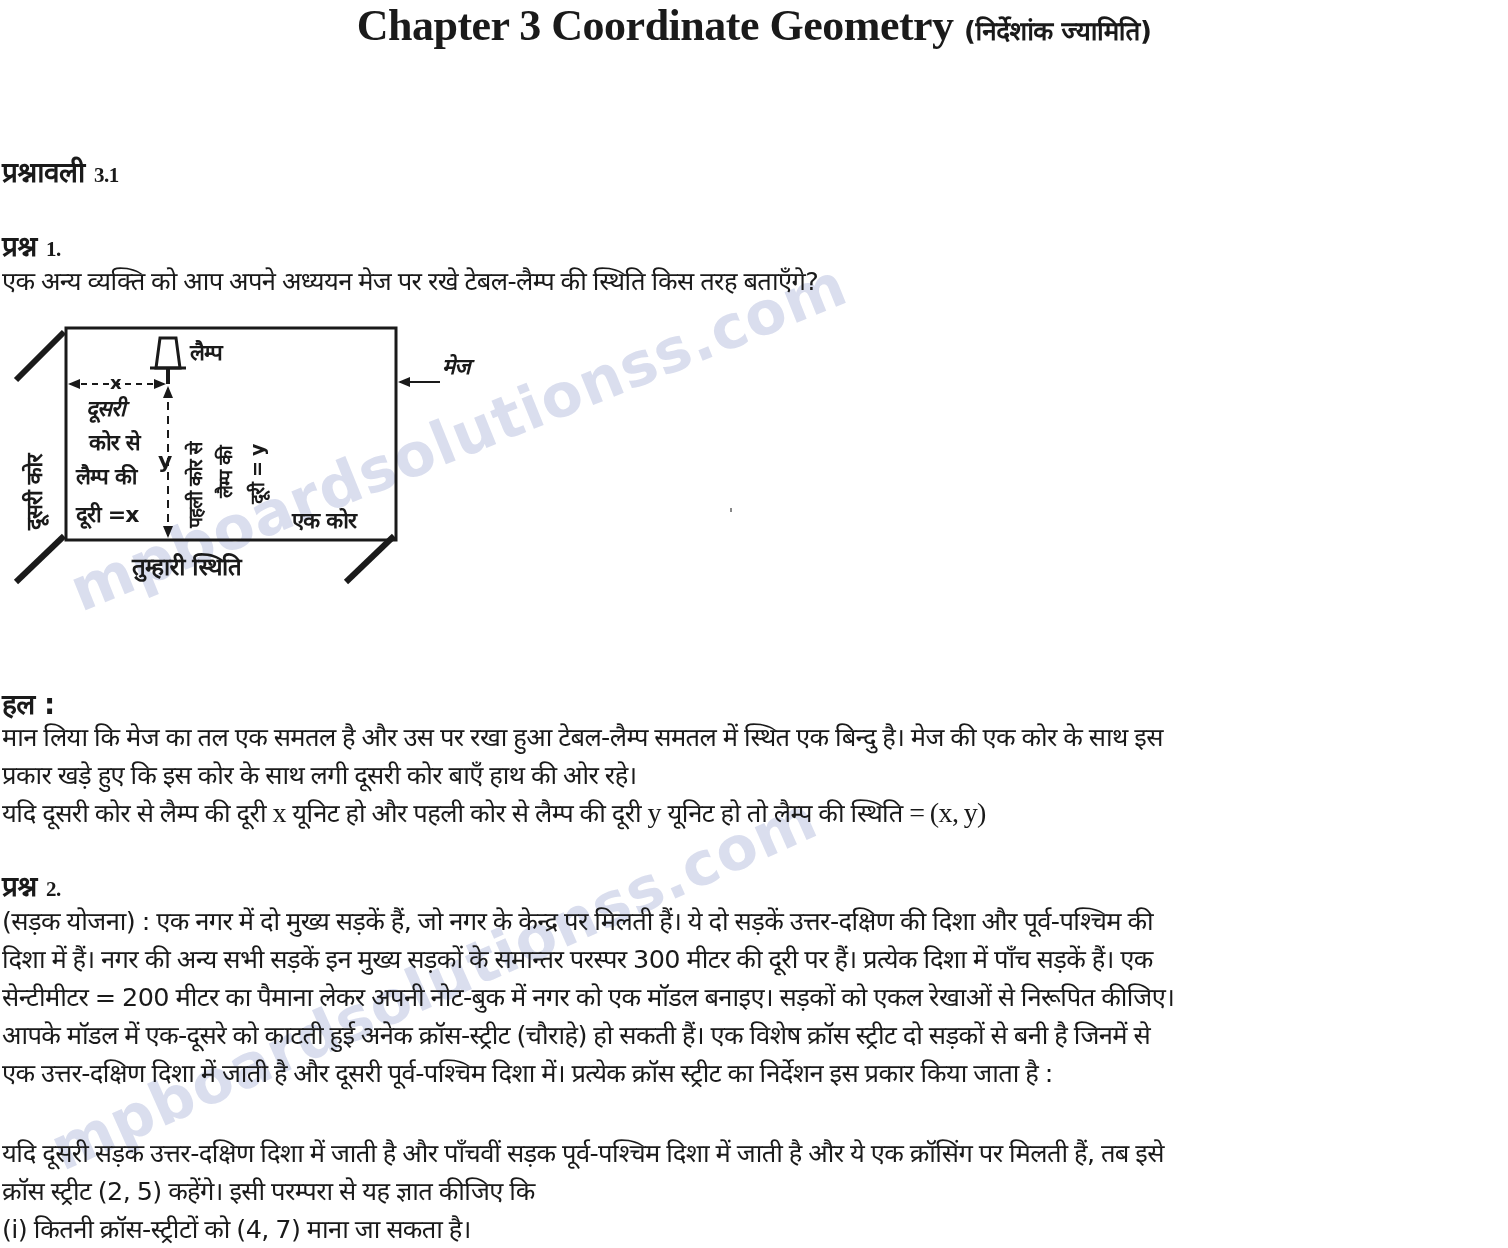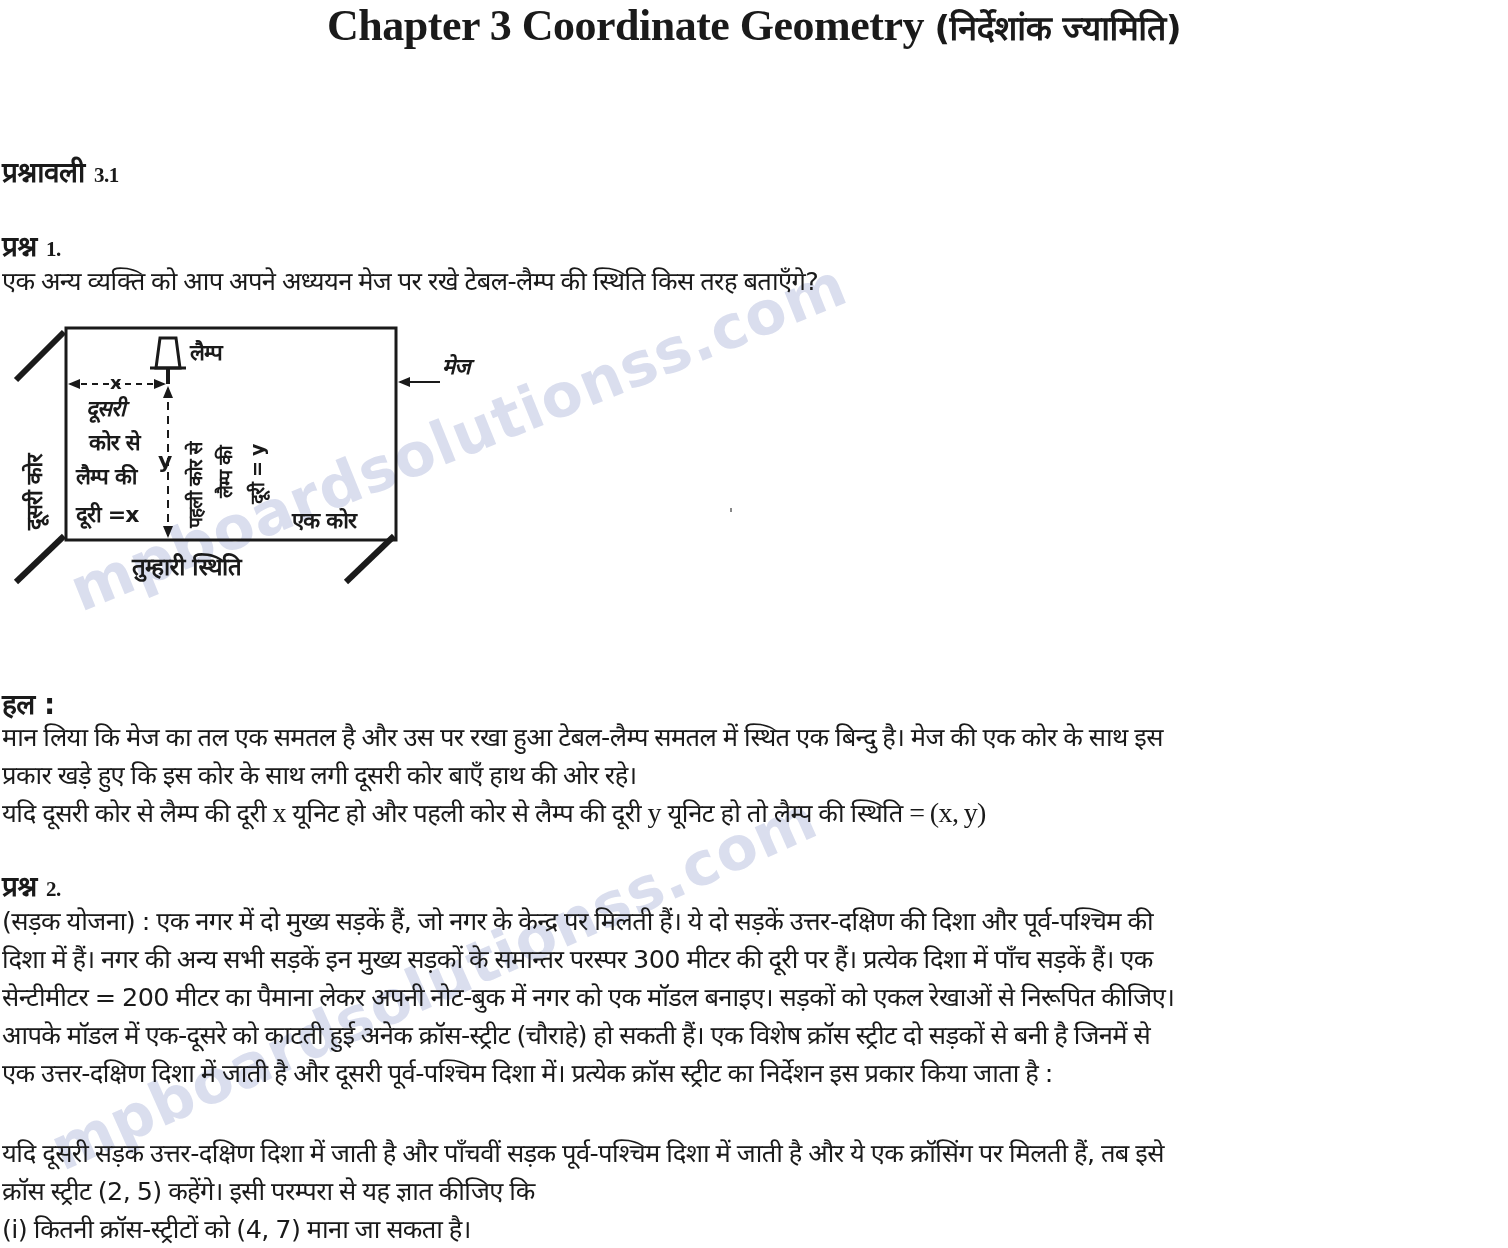--- a/index.html
+++ b/index.html
@@ -6,21 +6,21 @@
     body {
       width: 1508px; height: 1248px; position: relative; overflow: hidden;
       font-family: "Liberation Serif", "DejaVu Serif", serif;
       color: #1a1a1a;
     }
     .title {
       position: absolute; top: 2px; left: 0; width: 1508px; text-align: center;
       font-family: "Liberation Serif", serif; font-weight: bold; font-size: 44px;
       letter-spacing: -0.5px; line-height: 48px;
     }
-    .title .hi { font-family: "DejaVu Sans", sans-serif; font-size: 34px; }
+    .title .hi { font-family: "DejaVu Sans", sans-serif; font-size: 26px; }
     .heading {
       position: absolute; left: 2px; font-weight: bold; font-size: 28px;
       font-family: "DejaVu Sans", sans-serif; letter-spacing: -0.5px;
     }
     .heading .num { font-family: "Liberation Serif", serif; font-size: 21px; }
     .para {
       position: absolute; left: 2px; width: 1504px;
       font-family: "DejaVu Sans", sans-serif; font-size: 25.5px; line-height: 38px;
       letter-spacing: -0.6px; word-spacing: -1px; white-space: nowrap;
     }

